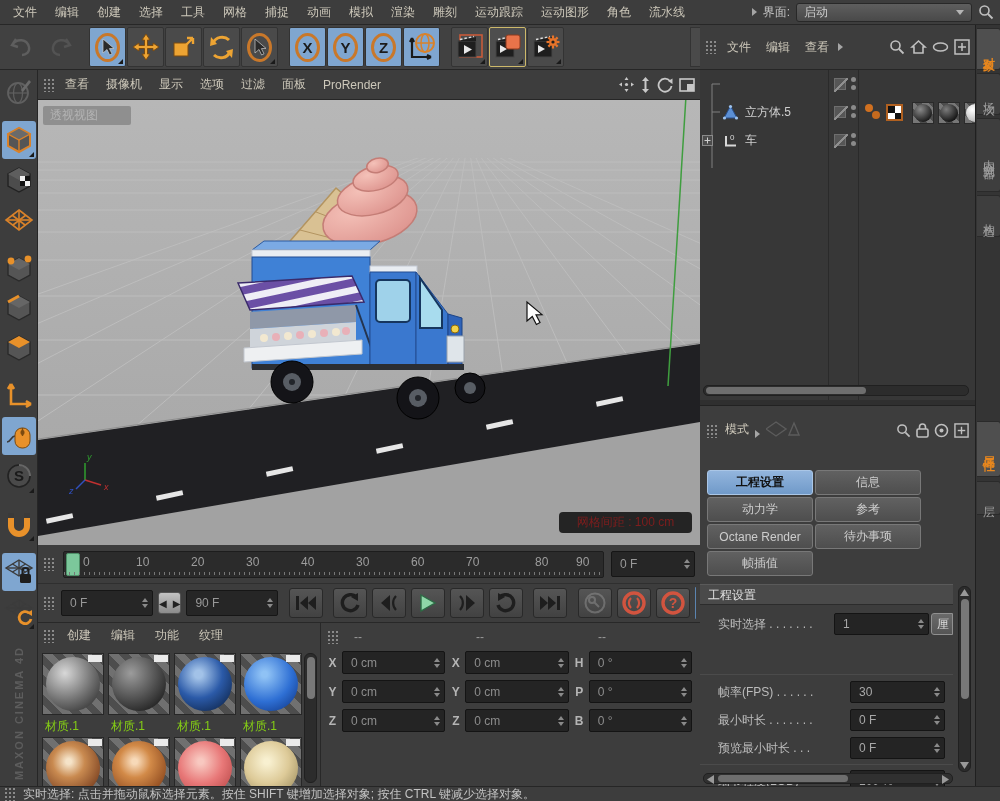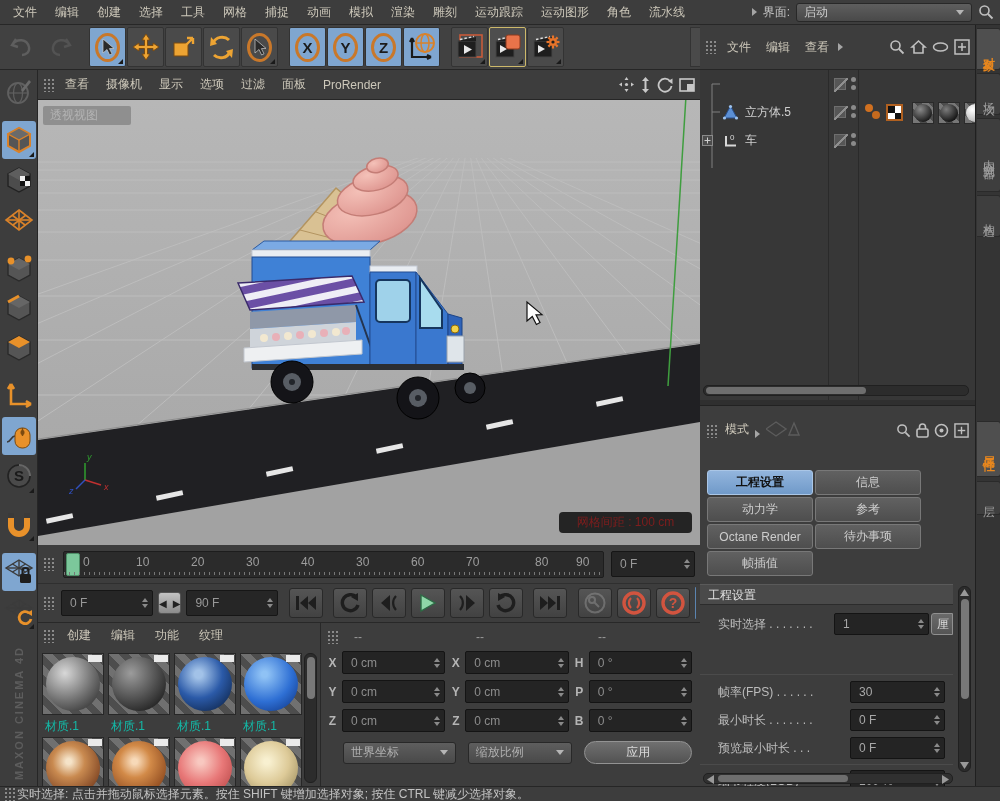--- a/index.html
+++ b/index.html
@@ -70,21 +70,21 @@
 .pairbtn{width:44px;height:22px;background:linear-gradient(#c3c3c3,#8b8b8b);border:1px solid #555;border-radius:3px;display:flex;align-items:center;justify-content:center;gap:6px;color:#222;font-size:10px}
 .transport .ffield{width:92px}
 .sliver{width:7px;height:32px;background:#5b84b0;border-radius:2px 0 0 2px;margin-left:auto}
 
 .materials{position:absolute;left:38px;top:622px;width:282px;height:164px;background:#3d3d3d;border-top:1px solid #282828;overflow:hidden}
 .pmenu{display:flex;align-items:center;gap:2px;height:25px;padding:0 5px;color:#cdc8ba}
 .pmenu .mi{padding:0 9px}
 .mtile{position:absolute;width:62px;height:62px;background:repeating-linear-gradient(45deg,#707070 0 7px,#4d4d4d 7px 14px);border:1px solid #272727}
 .mtile u{position:absolute;right:1px;top:1px;width:14px;height:7px;background:#eaeaea}
 .msphere{position:absolute;left:3px;top:3px;width:54px;height:54px;border-radius:50%}
-.mlabel{position:absolute;width:62px;color:#14b8a6;padding-left:3px}
+.mlabel{position:absolute;width:62px;color:#84cc16;padding-left:3px}
 .vscroll{position:absolute;width:13px;background:#2c2c2c;border:1px solid #202020;border-radius:6px}
 .vscroll i{position:absolute;left:1.5px;width:8px;background:#787878;border-radius:4px}
 
 .coords{position:absolute;left:320px;top:622px;width:380px;height:164px;background:#3d3d3d;border-top:1px solid #282828;border-left:1px solid #282828;padding:3px 8px 0 6px}
 .chead{display:flex;align-items:center;height:22px;color:#9a9a9a}
 .chead span:nth-child(2){margin-left:14px;width:122px}
 .chead span:nth-child(3){width:122px}
 .crow{display:flex;align-items:center;height:29px;gap:5px}
 .cgrp{display:flex;align-items:center;gap:4px;flex:1}
 .clabel{width:11px;text-align:center;font-weight:bold;color:#b5b5b5}
@@ -104,21 +104,21 @@
 .arow .al{margin-left:18px;flex:1;white-space:nowrap;overflow:hidden}
 .afield{width:95px;height:22px;background:#242424;border:1px solid #141414;border-radius:2px;color:#a8a8a8;display:flex;align-items:center;padding:0 4px 0 8px;flex:none;margin-right:8px}
 .unitbtn{width:22px;height:22px;background:linear-gradient(#6a6a6a,#555);border:1px solid #909090;border-radius:3px 0 0 3px;overflow:hidden;color:#ddd;padding-left:5px;line-height:21px;flex:none}
 .pillbtn{position:absolute;left:20px;width:212px;height:24px;border-radius:12px;background:linear-gradient(#6c6c6c,#535353);border:1px solid #979797;color:#ddd;text-align:center;line-height:23px}
 .adiv{position:absolute;left:0;width:253px;height:1px;background:#2c2c2c;border-bottom:1px solid #4b4b4b}
 
 .stabs{position:absolute;left:975px;top:25px;width:25px;height:761px;background:#343434;border-left:1px solid #202020}
 .stab{position:absolute;left:1px;width:24px;writing-mode:vertical-rl;text-align:center;color:#9c9c9c;background:#3e3e3e;border:1px solid #2a2a2a;border-left:none;border-radius:0 3px 3px 0;letter-spacing:2px;display:flex;align-items:center;justify-content:center}
 .stab.active{background:#4f4f4f;color:#e8871e;font-weight:bold}
 
-.status{position:absolute;left:0;top:786px;width:1000px;height:15px;background:#3d3d3d;border-top:1px solid #262626;display:flex;align-items:center;padding:0 4px;color:#c2c2c2}
+.status{position:absolute;left:0;top:786px;width:1000px;height:15px;background:#3d3d3d;border-top:1px solid #262626;display:flex;align-items:center;gap:6px;padding:0 4px;color:#c2c2c2}
 svg{display:block}
 </style>
 </head>
 <body>
 <div id="app">
 
 <div class="menubar">
   <span class="mi">文件</span>
   <span class="mi">编辑</span>
   <span class="mi">创建</span>
@@ -886,31 +886,20 @@
           <span class="clabel">B</span>
           <div class="cfield">
             <span>0 °</span>
             <span class="spin">
               <i class="u"></i>
               <i class="d"></i>
             </span>
           </div>
         </div>
   </div>
-  <div class="cbot">
-    <div class="dd cdd">
-          <span>世界坐标</span>
-          <span class="caret-d" style="margin-left:auto"></span>
-        </div>
-    <div class="dd cdd" style="width:105px">
-          <span>缩放比例</span>
-          <span class="caret-d" style="margin-left:auto"></span>
-        </div>
-    <div class="apply">应用</div>
-  </div>
 </div>
 
 <div class="attr">
   <div class="ahead">
     <span class="grip"></span>
     <span class="mi">模式</span>
     <span class="caret-r"></span>
     <svg width="34" height="18" viewBox="0 0 34 18">
           <polygon points="10,2 20,9 10,16 0,9" fill="none" stroke="#5c5c5c" stroke-width="1.4"></polygon>
           <polygon points="28,3 33,15 23,15" fill="none" stroke="#5c5c5c" stroke-width="1.4"></polygon>

